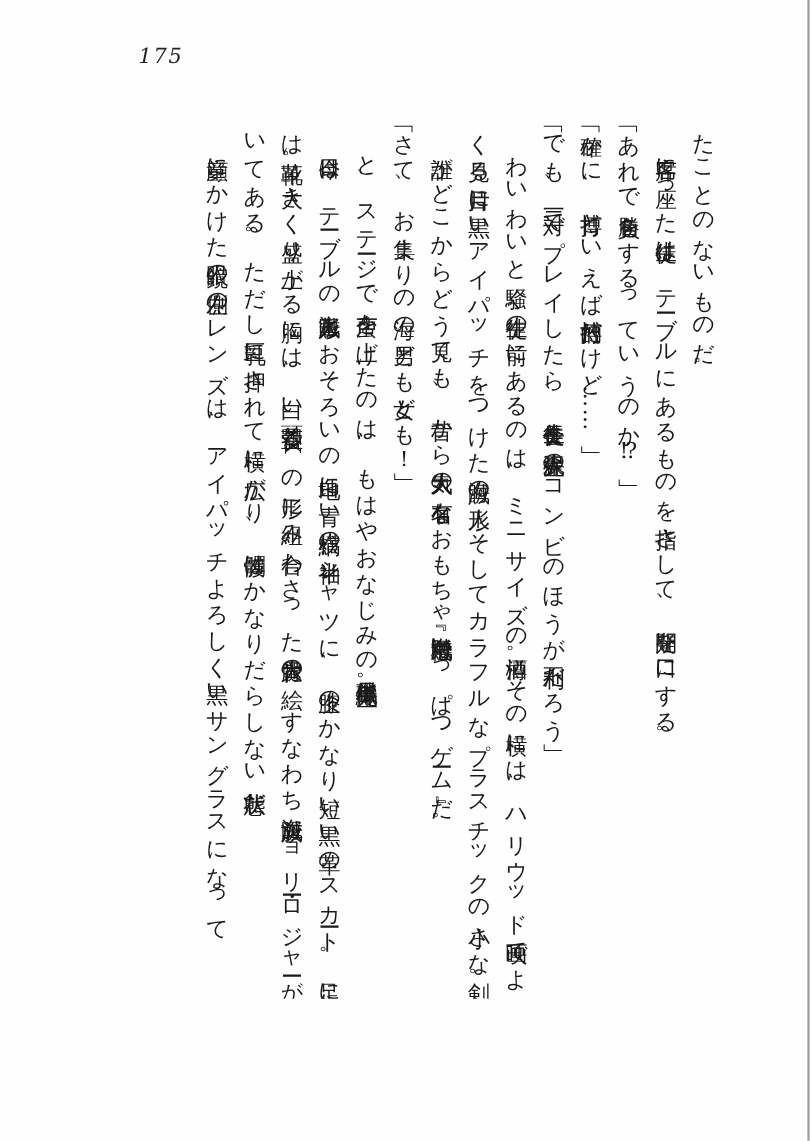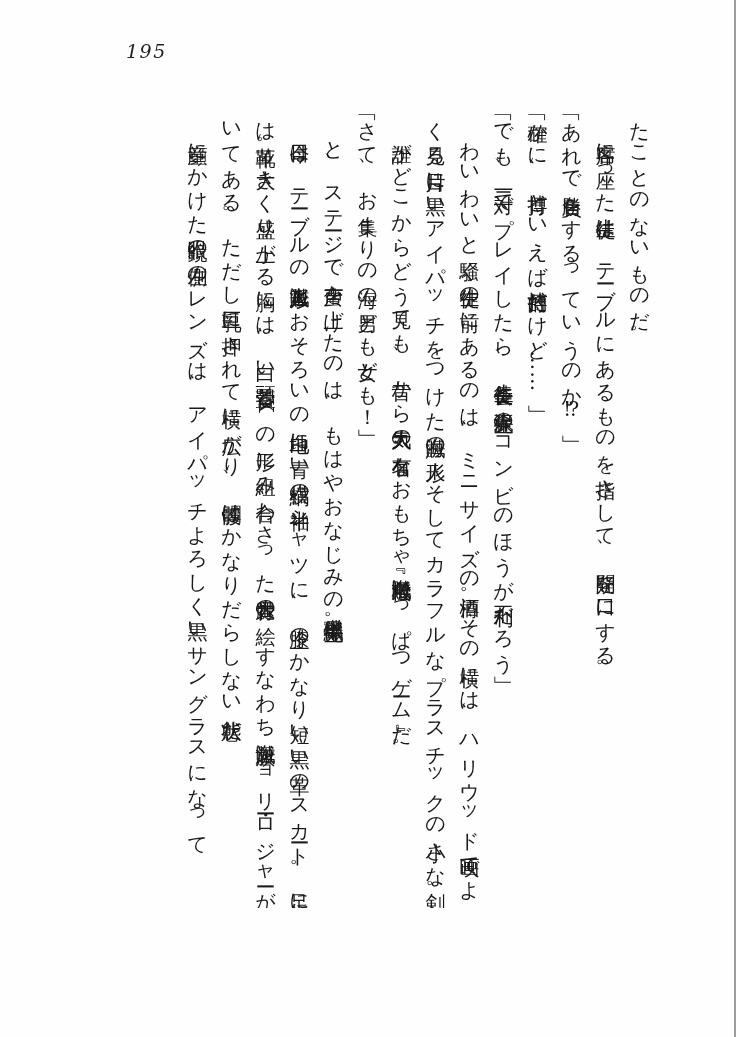--- a/index.html
+++ b/index.html
@@ -56,21 +56,21 @@
   }
   .text-block p.indent {
     text-indent: 20px;
   }
 </style>
 </head>
 <body style="background: rgb(254, 254, 254);">
 
 <div class="page" style="background: rgb(254, 254, 254);">
 
-  <div class="page-number">195</div>
+  <div class="page-number">175</div>
 
   <div class="text-block" style="color: rgb(26, 26, 26);">
       <p>たことのないものだ。</p>
       <p class="indent">客席に座った生徒は、テーブルにあるものを指さして、疑問を口にする。</p>
       <p>「あれで勝負をするっていうのか⁉」</p>
       <p>「確かに、博打といえば博打的だけど……」</p>
       <p>「でも、二対一でプレイしたら、生徒会長と森沢先生のコンビのほうが不利だろう」</p>
       <p class="indent">わいわいと騒ぐ生徒の前にあるのは、ミニサイズの酒樽。その横には、ハリウッド映画でよく見る片目に黒いアイパッチをつけた海賊の人形。そしてカラフルなプラスチックの小さな剣。</p>
       <p class="indent">誰がどこからどう見ても、昔から大人気の有名なおもちゃ『海賊危機いっぱつゲーム』だ。</p>
       <p>「さて、お集まりの海の男ども女ども！」</p>

